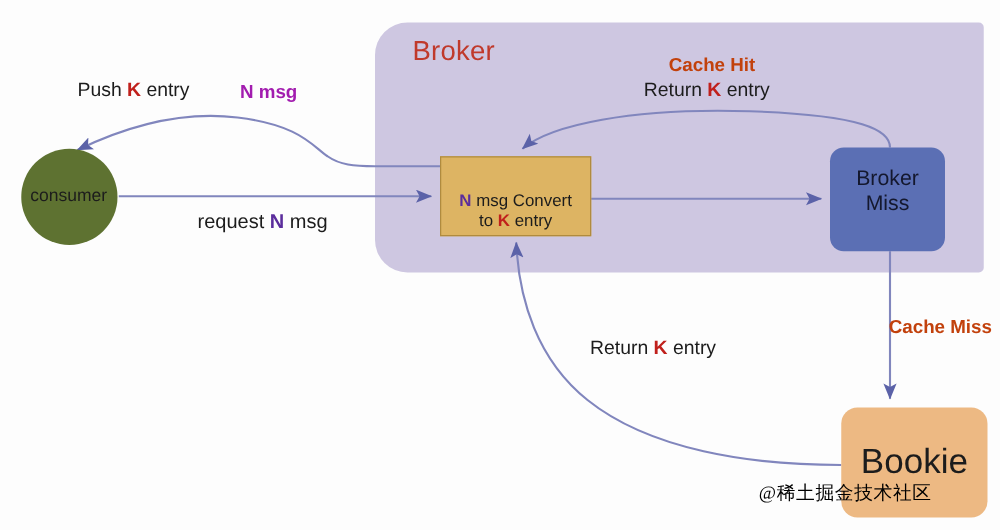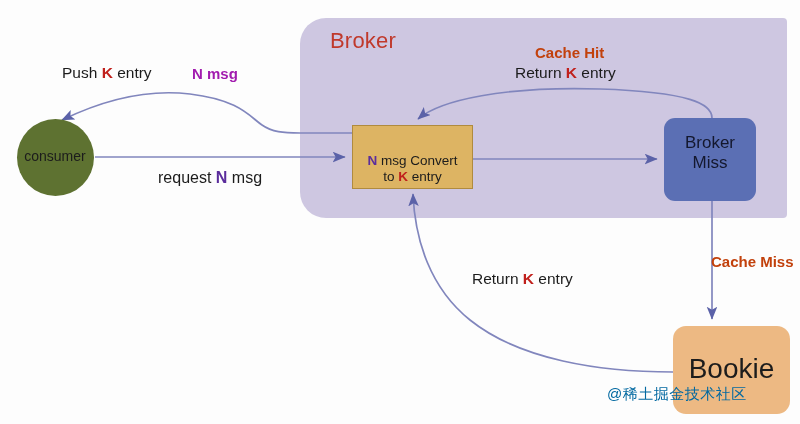--- a/index.html
+++ b/index.html
@@ -132,23 +132,24 @@
   #lbl-hitret   { left: 515px; top: 64px;  font-size: 15.5px; }
   #lbl-fetch    { left: 521px; top: 132px; font-size: 15.5px; }
   #lbl-miss     { left: 675px; top: 253px; font-size: 15px; margin-left: 36px; }
   #lbl-return   { left: 472px; top: 270px; font-size: 15.5px; }
 
   #watermark {
     position: absolute;
     left: 607px;
     top: 385px;
     font-size: 15px;
-    color: #0369a1;
+    color: #000000;
     white-space: nowrap;
     letter-spacing: .5px;
+    font-family: Liberation Serif, serif;
   }
 </style>
 </head>
 <body>
 
 <div id="canvas">
 
   <div id="broker-panel"></div>
   <div id="broker-title">Broker</div>
 

